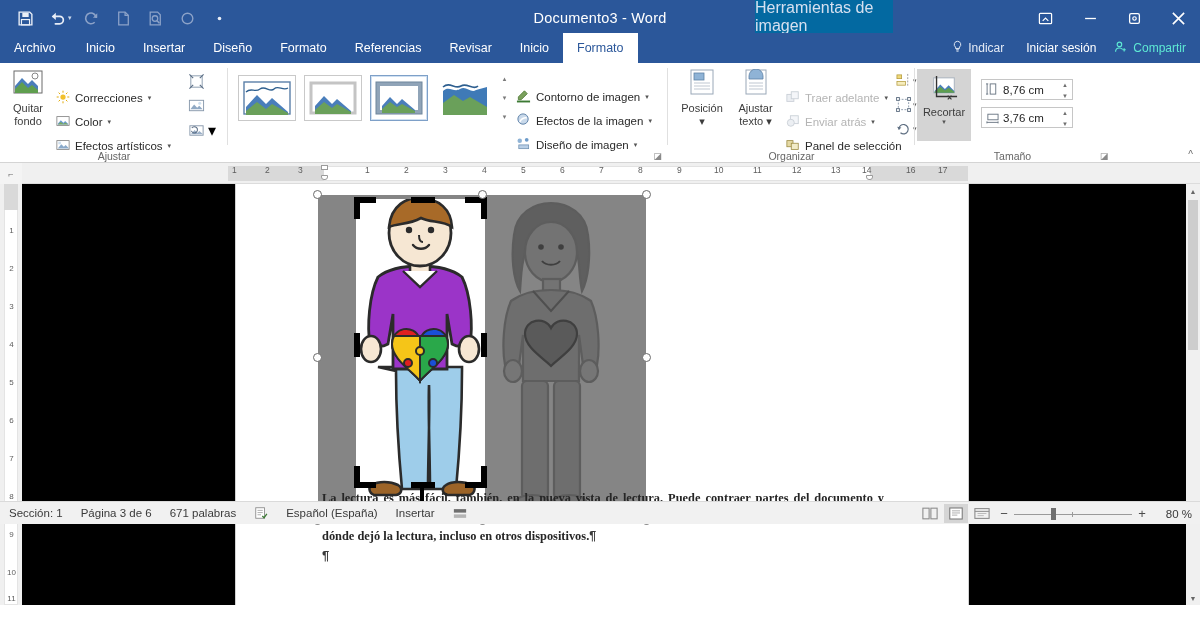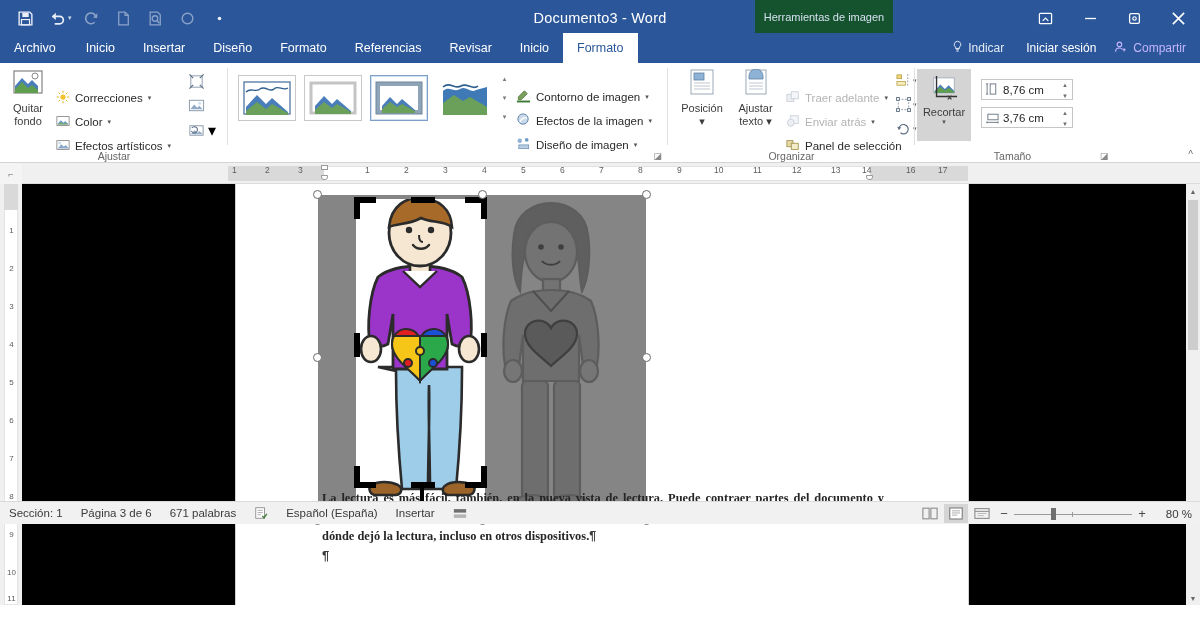--- a/index.html
+++ b/index.html
@@ -26,23 +26,23 @@
   .qat-caret { color: #cdd9ec; font-size: 7px; margin-left: -6px; margin-right: 3px; }
 
   .doc-title {
     position: absolute; left: 0; top: 0; width: 1200px; height: 36px;
     display: flex; align-items: center; justify-content: center;
     color: #ffffff; font-size: 14.5px; letter-spacing: .2px;
     pointer-events: none;
   }
   .ctx-tab {
     position: absolute; left: 755px; top: 0px; width: 138px; height: 33px;
-    background: #14532d;
+    background: #0369a1;
     display: flex; align-items: center; justify-content: center;
-    color: #d6e0f0; font-size: 11px;
+    color: #d6e0f0; font-size: 16px;
   }
   .win-ctrls { position: absolute; right: 0; top: 0; height: 36px; display: flex; align-items: center; }
   .win-btn {
     width: 44px; height: 36px; display: flex; align-items: center; justify-content: center;
     color: #ffffff;
   }
   .win-btn.ribbonopt { width: 46px; }
 
   
   .tabstrip {
@@ -57,21 +57,21 @@
   .tab.file { background: #2b579a; padding-left: 14px; padding-right: 16px; }
   .tab.active {
     background: #ffffff; color: #2b579a;
   }
   .tabs-right {
     position: absolute; right: 0; top: 0; height: 30px;
     display: flex; align-items: center; gap: 0px;
   }
   .tellme { display: flex; align-items: center; gap: 4px; color: #e3eaf5; font-size: 12px; padding: 0 12px; }
   .signin { color: #ffffff; font-size: 12px; padding: 0 10px; white-space: nowrap; }
-  .share { display: flex; align-items: center; gap: 5px; color: #c4b5fd; font-size: 12px; padding: 0 14px 0 8px; white-space: nowrap; }
+  .share { display: flex; align-items: center; gap: 5px; color: #5eead4; font-size: 12px; padding: 0 14px 0 8px; white-space: nowrap; }
 
   
   .ribbon {
     position: absolute; top: 63px; left: 0; width: 1200px; height: 100px;
     background: #ffffff; border-bottom: 1px solid #d4d4d4;
   }
   .rgroup { position: absolute; top: 0; height: 100px; }
   .rgroup .glabel {
     position: absolute; bottom: 1px; left: 0; width: 100%;
     text-align: center; font-size: 10.5px; color: #666;

